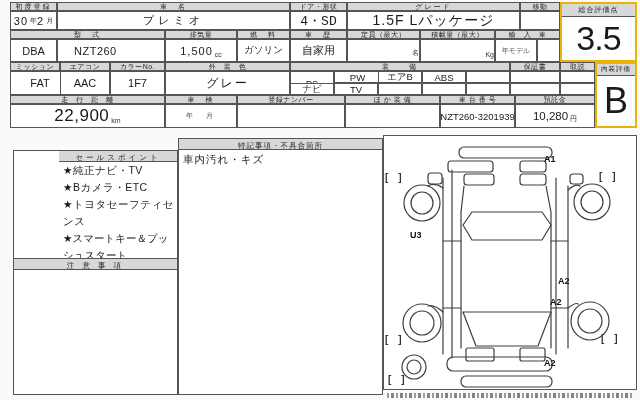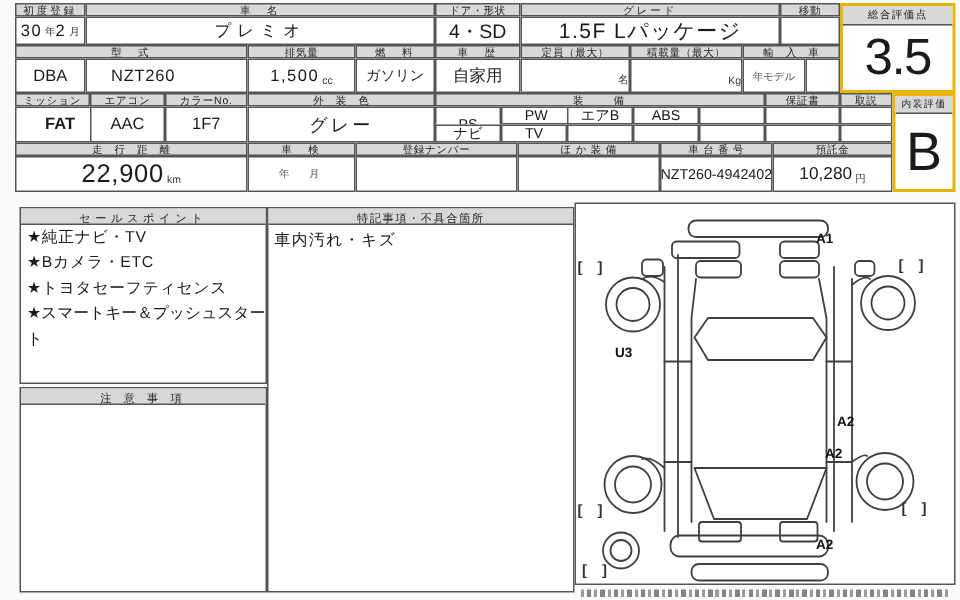--- a/index.html
+++ b/index.html
@@ -48,21 +48,21 @@
   <div class="cell band" style="left:347px;top:2px;width:173px;height:9px;">グレード</div>
   <div class="cell band tight" style="left:520px;top:2px;width:40px;height:9px;">移動</div>
 
   <div class="cell" style="left:10px;top:11px;width:47px;height:19px;">
     <span class="big">30</span>
       <span class="unit">年</span>
     <span class="big">2</span>
       <span class="unit">月</span>
   </div>
   <div class="cell big" style="left:57px;top:11px;width:233px;height:19px;letter-spacing:4px;">プレミオ</div>
-  <div class="cell" style="left:290px;top:11px;width:57px;height:19px;font-size:13px;">4・SD</div>
+  <div class="cell" style="left:290px;top:11px;width:57px;height:19px;font-size:13px;font-family:Liberation Mono, monospace;">4・SD</div>
   <div class="cell" style="left:347px;top:11px;width:173px;height:19px;font-size:14px;letter-spacing:1px;">1.5F Lパッケージ</div>
   <div class="cell" style="left:520px;top:11px;width:40px;height:19px;"></div>
 
   <div class="cell thickbox" style="left:560px;top:2px;width:77px;height:60px;flex-direction:column;justify-content:flex-start;">
     <div style="width:100%;background:#d8d8d8;border-bottom:1px solid #555;font-size:7px;letter-spacing:1px;text-align:center;padding:1px 0;box-sizing:border-box;">総合評価点</div>
     <div class="scoreval" style="flex:1;display:flex;align-items:center;">3.5</div>
   </div>
 
   <div class="cell band" style="left:10px;top:30px;width:155px;height:9px;">型　式</div>
   <div class="cell band tight" style="left:165px;top:30px;width:72px;height:9px;">排気量</div>
@@ -92,21 +92,21 @@
   <div class="cell" style="left:537px;top:39px;width:23px;height:23px;"></div>
 
   <div class="cell band tight" style="left:10px;top:62px;width:50px;height:9px;">ミッション</div>
   <div class="cell band tight" style="left:60px;top:62px;width:50px;height:9px;">エアコン</div>
   <div class="cell band tight" style="left:110px;top:62px;width:55px;height:9px;">カラーNo.</div>
   <div class="cell band tight" style="left:165px;top:62px;width:125px;height:9px;">外　装　色</div>
   <div class="cell band" style="left:290px;top:62px;width:220px;height:9px;">装　　備</div>
   <div class="cell band tight" style="left:510px;top:62px;width:50px;height:9px;">保証書</div>
   <div class="cell band tight" style="left:560px;top:62px;width:35px;height:9px;">取説</div>
 
-  <div class="cell big" style="left:10px;top:71px;width:60px;height:24px;letter-spacing:0;font-weight:bold;">FAT</div>
+  <div class="cell big" style="left:10px;top:71px;width:60px;height:24px;letter-spacing:0;">FAT</div>
   <div class="cell big" style="left:60px;top:71px;width:50px;height:24px;letter-spacing:0;">AAC</div>
   <div class="cell big" style="left:110px;top:71px;width:55px;height:24px;letter-spacing:0;">1F7</div>
   <div class="cell" style="left:165px;top:71px;width:125px;height:24px;font-size:12px;letter-spacing:2px;">グレー</div>
 
   <div class="cell subsm" style="left:290px;top:71px;width:44px;height:24px;">PS</div>
   <div class="cell subsm" style="left:334px;top:71px;width:47px;height:12px;">PW</div>
   <div class="cell subsm" style="left:378px;top:71px;width:44px;height:12px;">エアB</div>
   <div class="cell subsm" style="left:422px;top:71px;width:44px;height:12px;">ABS</div>
   <div class="cell" style="left:466px;top:71px;width:44px;height:12px;"></div>
   <div class="cell subsm" style="left:290px;top:83px;width:44px;height:12px;">ナビ</div>
@@ -133,27 +133,27 @@
 
   <div class="cell" style="left:10px;top:104px;width:155px;height:24px;">
     <span style="font-size:17px;font-weight:500;letter-spacing:0.5px;">22,900</span>
       <span class="unit">km</span>
   </div>
   <div class="cell" style="left:165px;top:104px;width:72px;height:24px;">
       <span class="dim">年　月</span>
     </div>
   <div class="cell" style="left:237px;top:104px;width:108px;height:24px;"></div>
   <div class="cell" style="left:345px;top:104px;width:95px;height:24px;"></div>
-  <div class="cell" style="left:440px;top:104px;width:75px;height:24px;font-size:9.5px;">NZT260-4942402</div>
+  <div class="cell" style="left:440px;top:104px;width:75px;height:24px;font-size:9.5px;">NZT260-3201939</div>
   <div class="cell" style="left:515px;top:104px;width:80px;height:24px;">
     <span style="font-size:11.5px;">10,280</span>
       <span class="unit">円</span>
   </div>
 
-  <div class="salesbox" style="left:13px;top:138px;width:165px;height:118px;">
+  <div class="salesbox" style="left:13px;top:150px;width:165px;height:118px;padding-left:45px;">
     <div class="hd">セールスポイント</div>
     <div class="salesline">★純正ナビ・TV</div>
     <div class="salesline">★Bカメラ・ETC</div>
     <div class="salesline">★トヨタセーフティセンス</div>
     <div class="salesline" style="letter-spacing:0;">★スマートキー＆プッシュスタート</div>
   </div>
 
   <div class="salesbox" style="left:13px;top:258px;width:165px;height:137px;">
     <div class="hd">注 意 事 項</div>
   </div>

